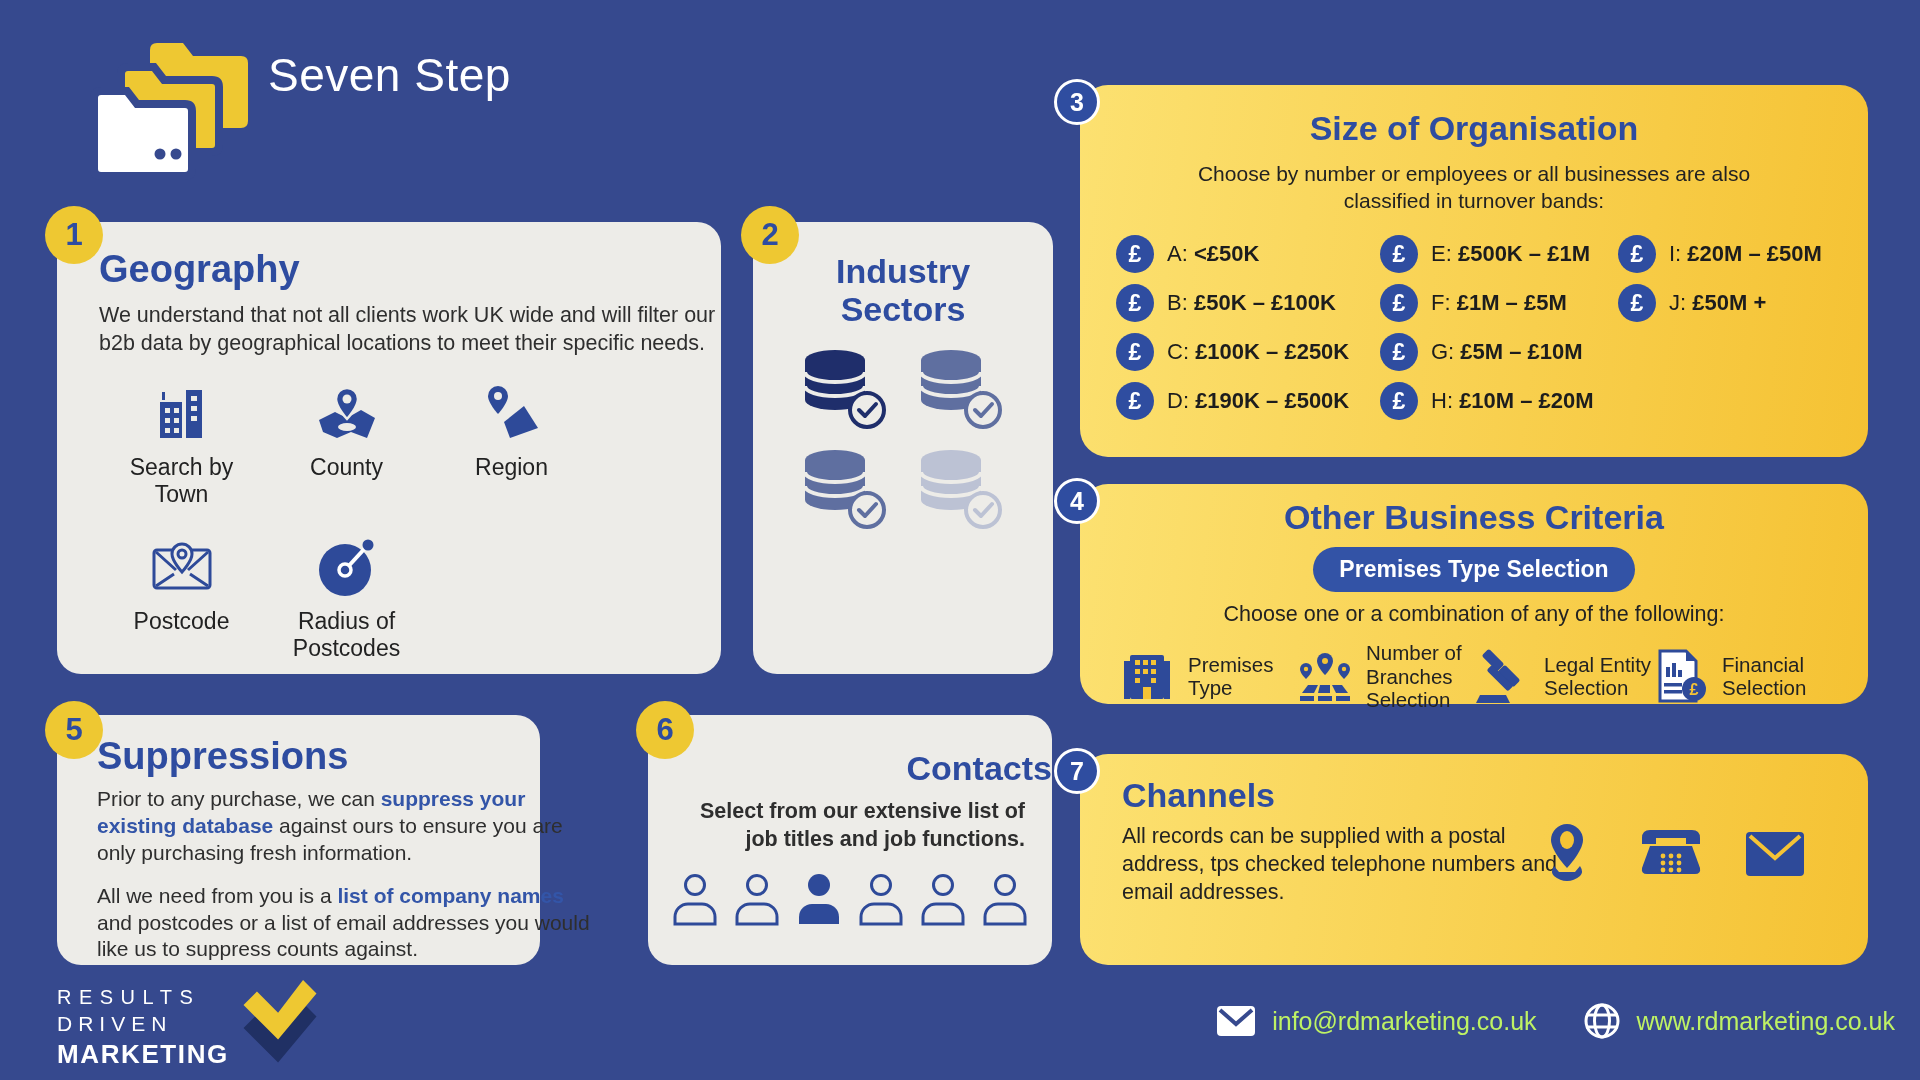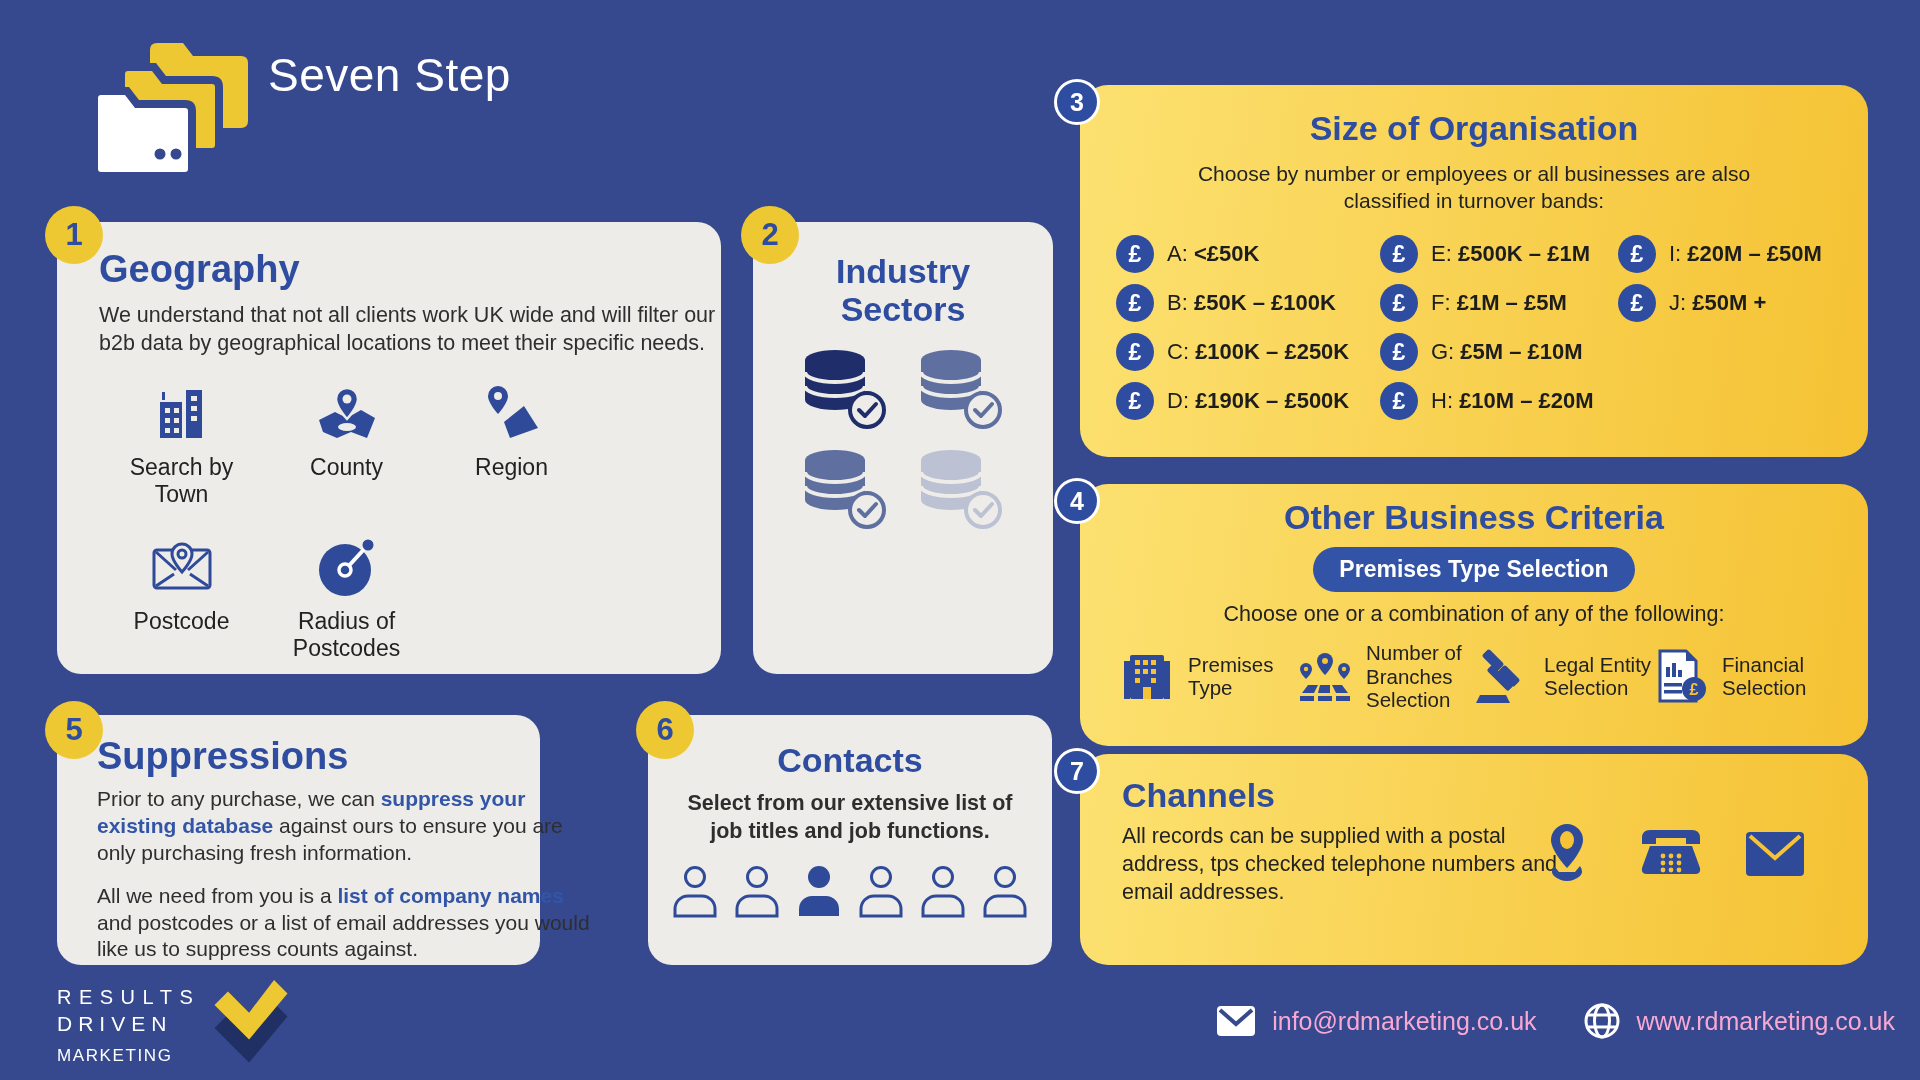--- a/index.html
+++ b/index.html
@@ -19,21 +19,21 @@
   .hdr-title .l2 { font-size:61px; font-weight:800; margin-top:2px; letter-spacing:0; }
 
   
   .panel { position:absolute; border-radius:24px; }
   .panel.grey { background:#EDECE8; }
   .panel.yellow { background:linear-gradient(97deg,#FCE171 0%,#F5C233 100%); border-radius:28px; }
 
   #p1 { left:57px;  top:222px; width:664px; height:452px; }
   #p2 { left:753px; top:222px; width:300px; height:452px; }
   #p3 { left:1080px; top:85px;  width:788px; height:372px; }
-  #p4 { left:1080px; top:484px; width:788px; height:262px; }
+  #p4 { left:1080px; top:484px; width:788px; height:220px; }
   #p5 { left:57px;  top:715px; width:483px; height:250px; }
   #p6 { left:648px; top:715px; width:404px; height:250px; }
   #p7 { left:1080px; top:754px; width:788px; height:211px; }
 
   
   .badge-y { position:absolute; width:58px; height:58px; border-radius:50%;
              background:#EEC832; color:#2E4CA0; font-size:31px; font-weight:800;
              display:flex; align-items:center; justify-content:center; z-index:5; }
   .badge-b { position:absolute; width:46px; height:46px; border-radius:50%;
              background:#2F4DA0; border:3px solid #fff; color:#fff; font-size:25px; font-weight:800;
@@ -81,43 +81,43 @@
   .crit-item .lbl { font-size:20.5px; font-weight:500; color:#222; line-height:1.15; max-width:118px; }
 
   
   #p5 .inner { padding:20px 20px 0 40px; }
   #p5 h2 { font-size:38px; }
   #p5 p { margin-top:8px; width:505px; font-size:21px; line-height:1.28; font-weight:500; color:#2e2e2e; }
   #p5 p + p { margin-top:16px; }
   .bb { color:#3355A8; font-weight:800; }
 
   
-  #p6 .inner { padding-top:26px; text-align:center; }
+  #p6 .inner { padding-top:34px; text-align:right; }
   #p6 h2 { font-size:34px; }
   #p6 .body { margin:10px auto 0; width:350px; font-size:21.5px; line-height:1.3; font-weight:700; color:#2e2e2e; }
   .people { margin-top:18px; display:flex; justify-content:center; gap:10px; }
   .people svg { width:52px; height:56px; }
 
   
   #p7 .inner { padding:22px 20px 0 42px; }
   #p7 h2 { font-size:34px; }
   #p7 .body { margin-top:8px; width:450px; font-size:21.5px; line-height:1.3; font-weight:500; color:#222; }
   .chan-icons { position:absolute; right:60px; top:66px; display:flex; align-items:center; gap:38px; }
   .chan-icons svg { width:66px; height:66px; }
 
   
   .f-logo { position:absolute; left:57px; top:986px; display:flex; gap:14px; }
   .f-logo .lines { color:#fff; }
   .f-logo .r1 { font-size:20px; font-weight:400; letter-spacing:7.5px; }
   .f-logo .r2 { font-size:21px; font-weight:400; letter-spacing:6px; margin-top:3px; }
-  .f-logo .r3 { font-size:17px; font-weight:400; letter-spacing:1.6px; margin-top:10px; }
+  .f-logo .r3 { font-size:26px; font-weight:700; letter-spacing:1.6px; margin-top:3px; }
   .f-logo svg { width:74px; height:96px; margin-top:-6px; }
   .f-contact { position:absolute; right:25px; top:1002px; display:flex; align-items:center; gap:16px; color:#fff; }
   .f-contact .txt { font-size:25px; font-weight:500; }
-  .f-contact a { color:#f9a8d4; text-decoration:none; }
+  .f-contact a { color:#bef264; text-decoration:none; }
   .f-contact svg { display:block; }
   .gap { width:14px; }
 </style>
 </head>
 <body>
 
 <div id="canvas">
 
   <svg class="hdr-logo" viewBox="0 0 178 152">
     <g>

